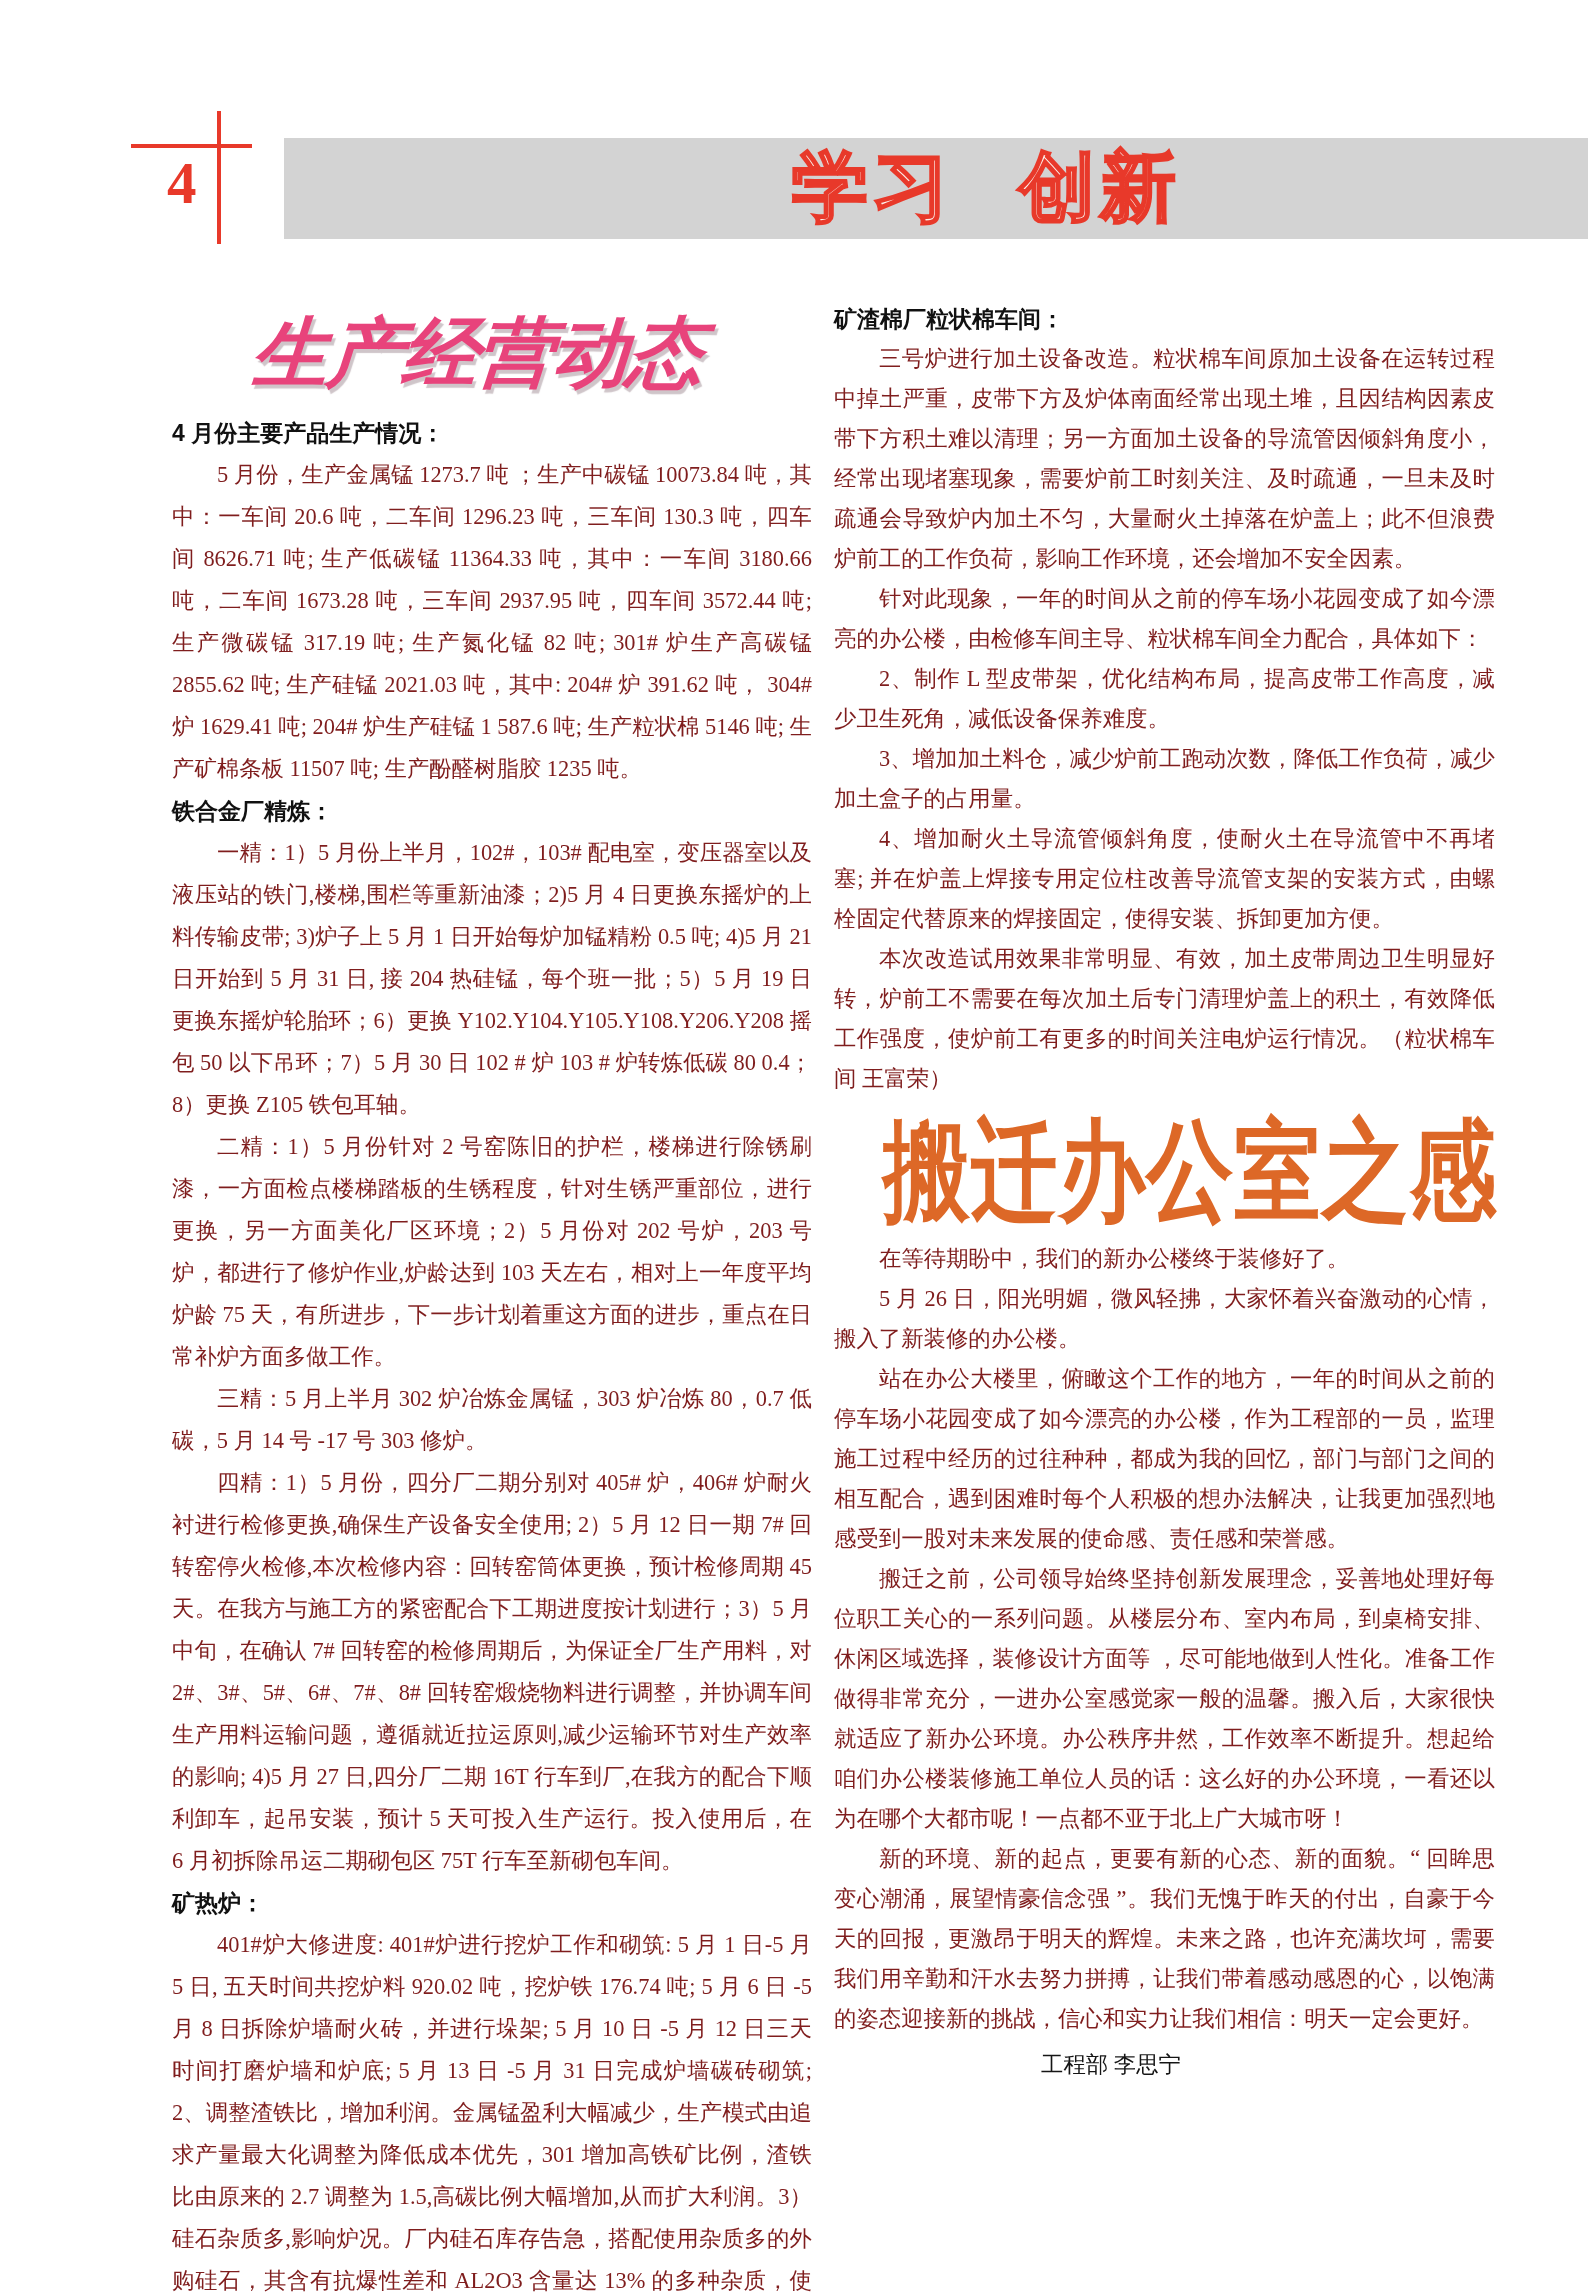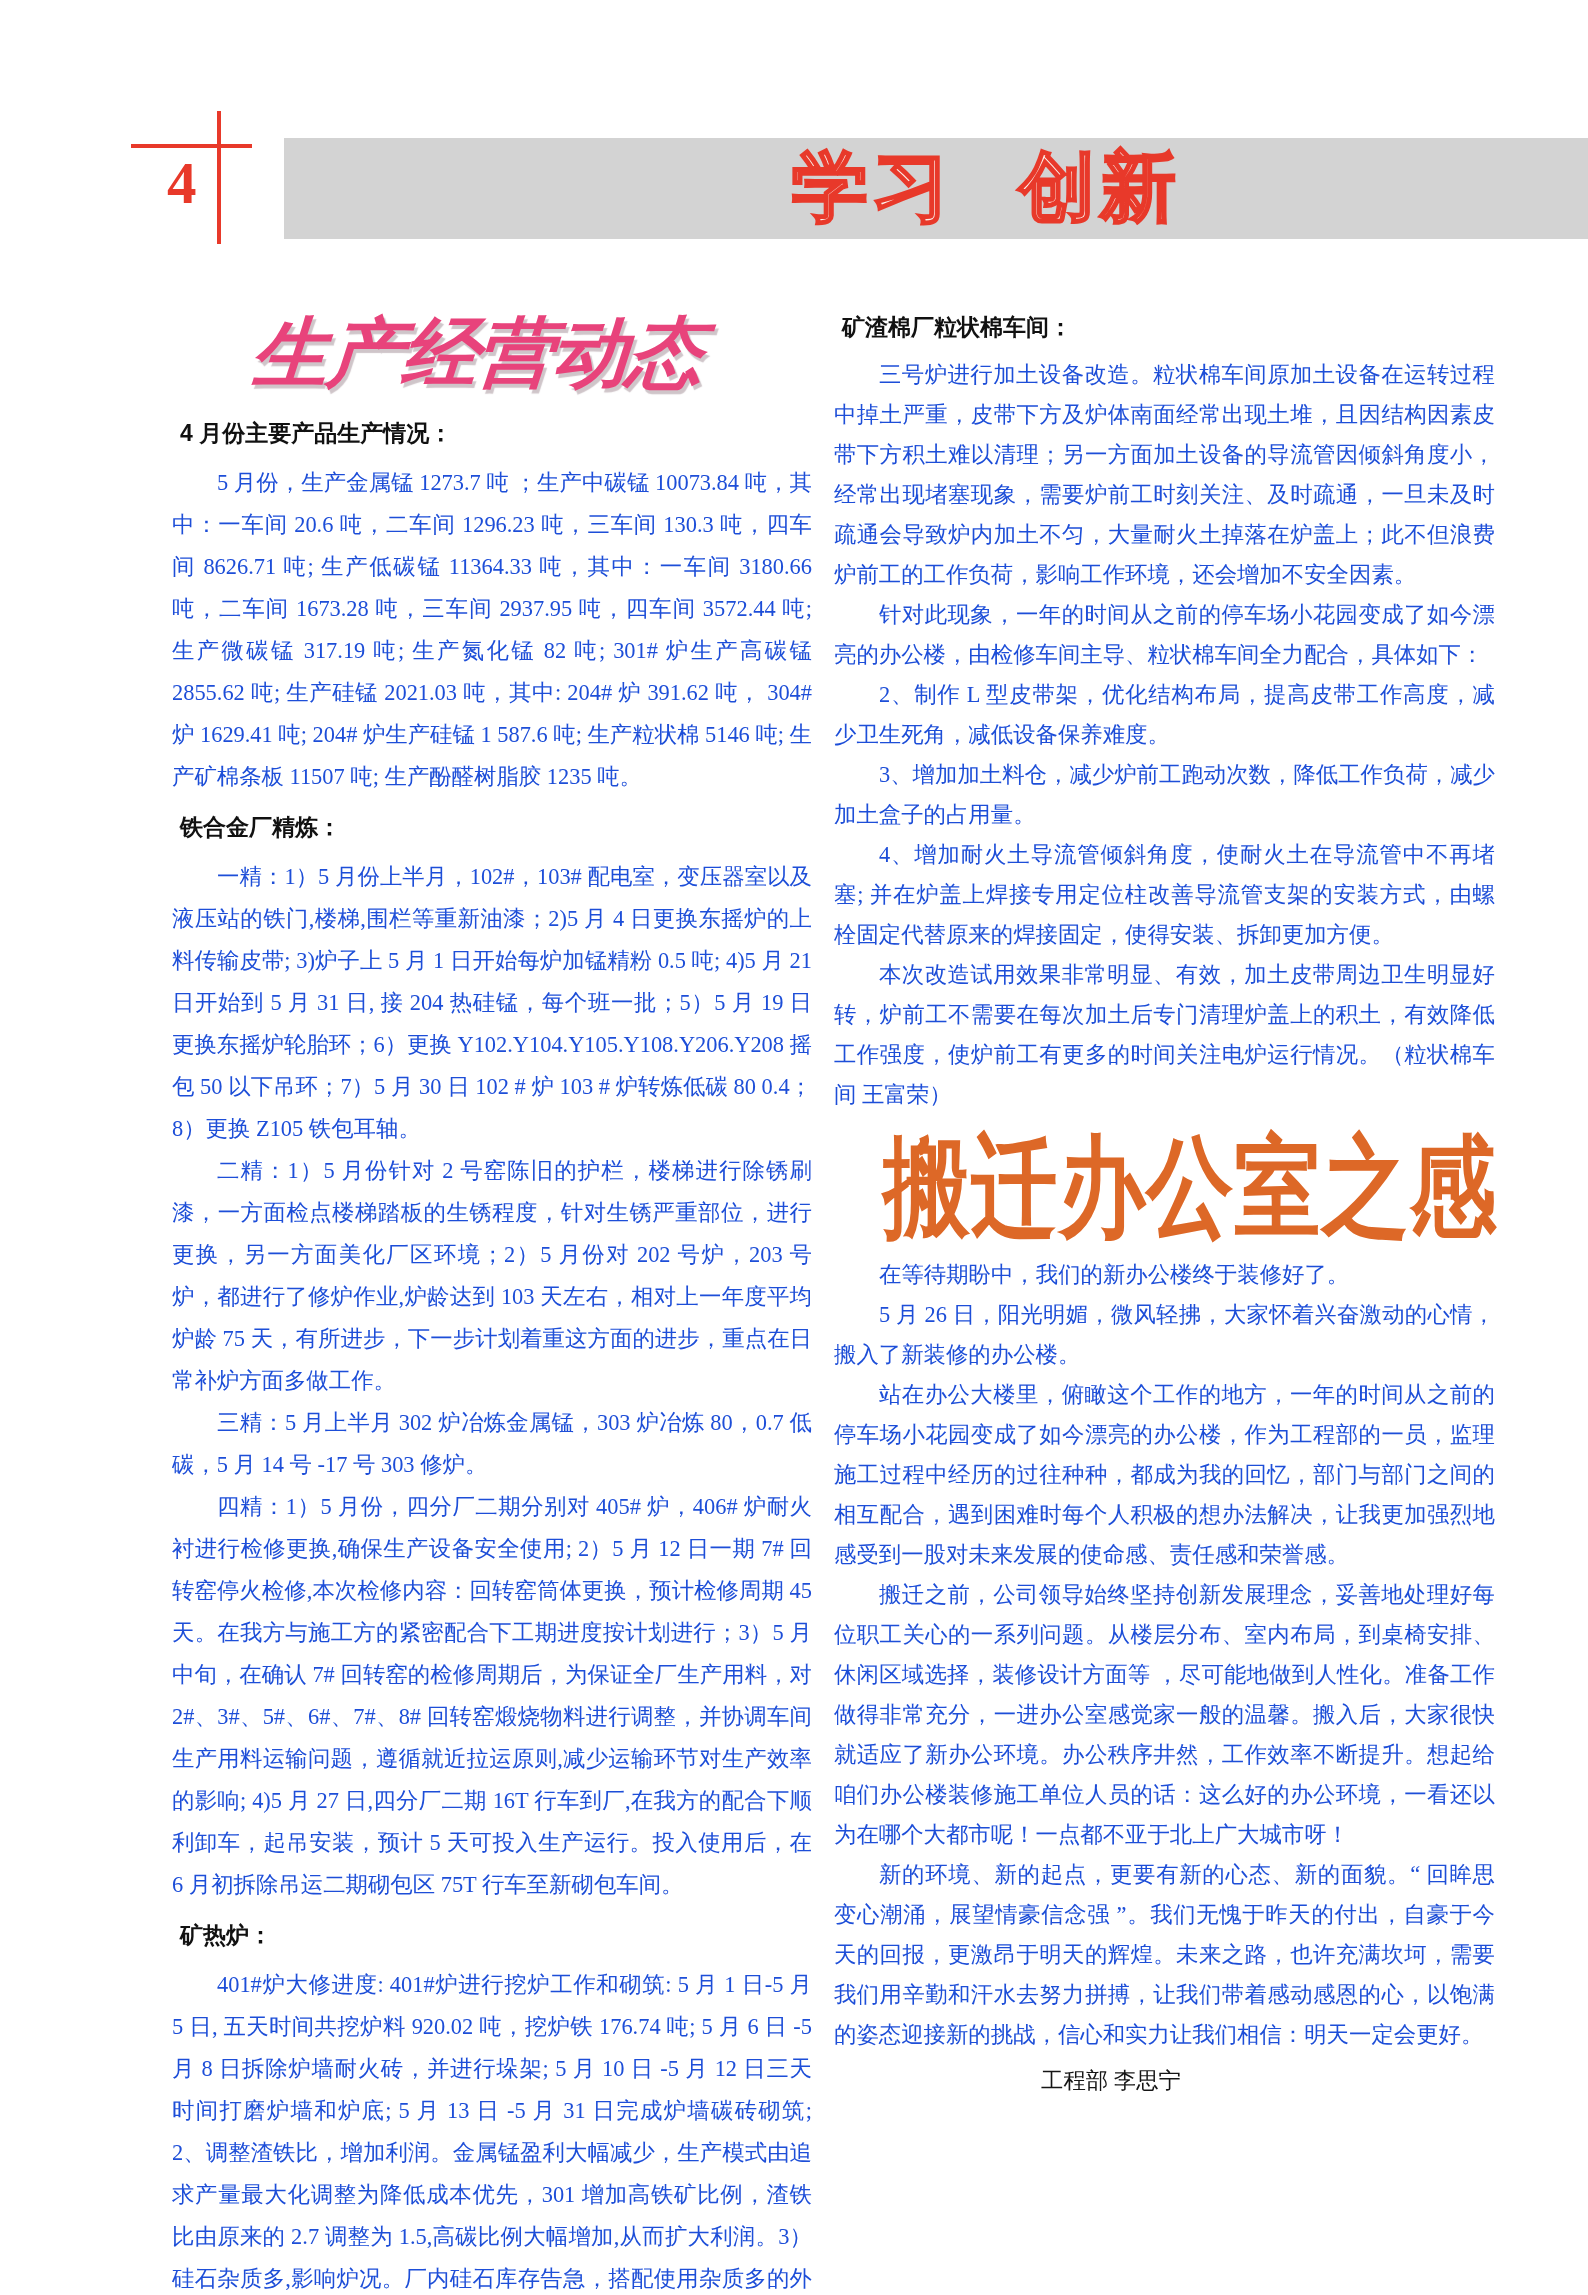--- a/index.html
+++ b/index.html
@@ -19,25 +19,25 @@
   .col{position:absolute;top:299px;}
   .col-left{left:172px;width:640px;}
   .col-right{left:834px;width:661px;}
   .title-pink{margin:11px 0 17px 80px;font-family:"DejaVu Serif","Liberation Serif",serif;
         font-style:italic;font-weight:bold;font-size:76px;line-height:85px;letter-spacing:-1px;
         color:#e8437b;white-space:nowrap;transform:skewX(-4deg);
         text-shadow:3px 4px 1px rgba(135,110,120,0.40);}
   .title-orange{margin:18px 0 13px 49px;font-family:"Liberation Sans","DejaVu Sans",sans-serif;
         font-weight:bold;font-size:106px;line-height:109px;letter-spacing:1px;color:#dd6827;
         white-space:nowrap;transform:scale(0.82,1.04);transform-origin:left center;}
-  .sec-head{margin:8px;font-family:"Liberation Sans","DejaVu Sans",sans-serif;font-weight:bold;
+  .sec-head{margin:0;font-family:"Liberation Sans","DejaVu Sans",sans-serif;font-weight:bold;
         font-size:23px;line-height:42px;color:#111;}
   .col-right .sec-head{line-height:40px;}
   .body-p{margin:0;font-size:22.4px;line-height:42px;text-align:justify;text-indent:45px;
-        font-family:"Liberation Serif","DejaVu Serif",serif;color:#1d4ed8;}
+        font-family:"Liberation Serif","DejaVu Serif",serif;color:#7f1d1d;}
   .col-right .body-p{line-height:40px;}
   .signature{margin:5px;font-size:22.4px;line-height:42px;text-align:center;padding-right:107px;
         font-family:"Liberation Serif",serif;color:#151515;}
 </style>
 </head>
 <body>
 
 <div class="page">
 
   <div class="crop-h"></div>

